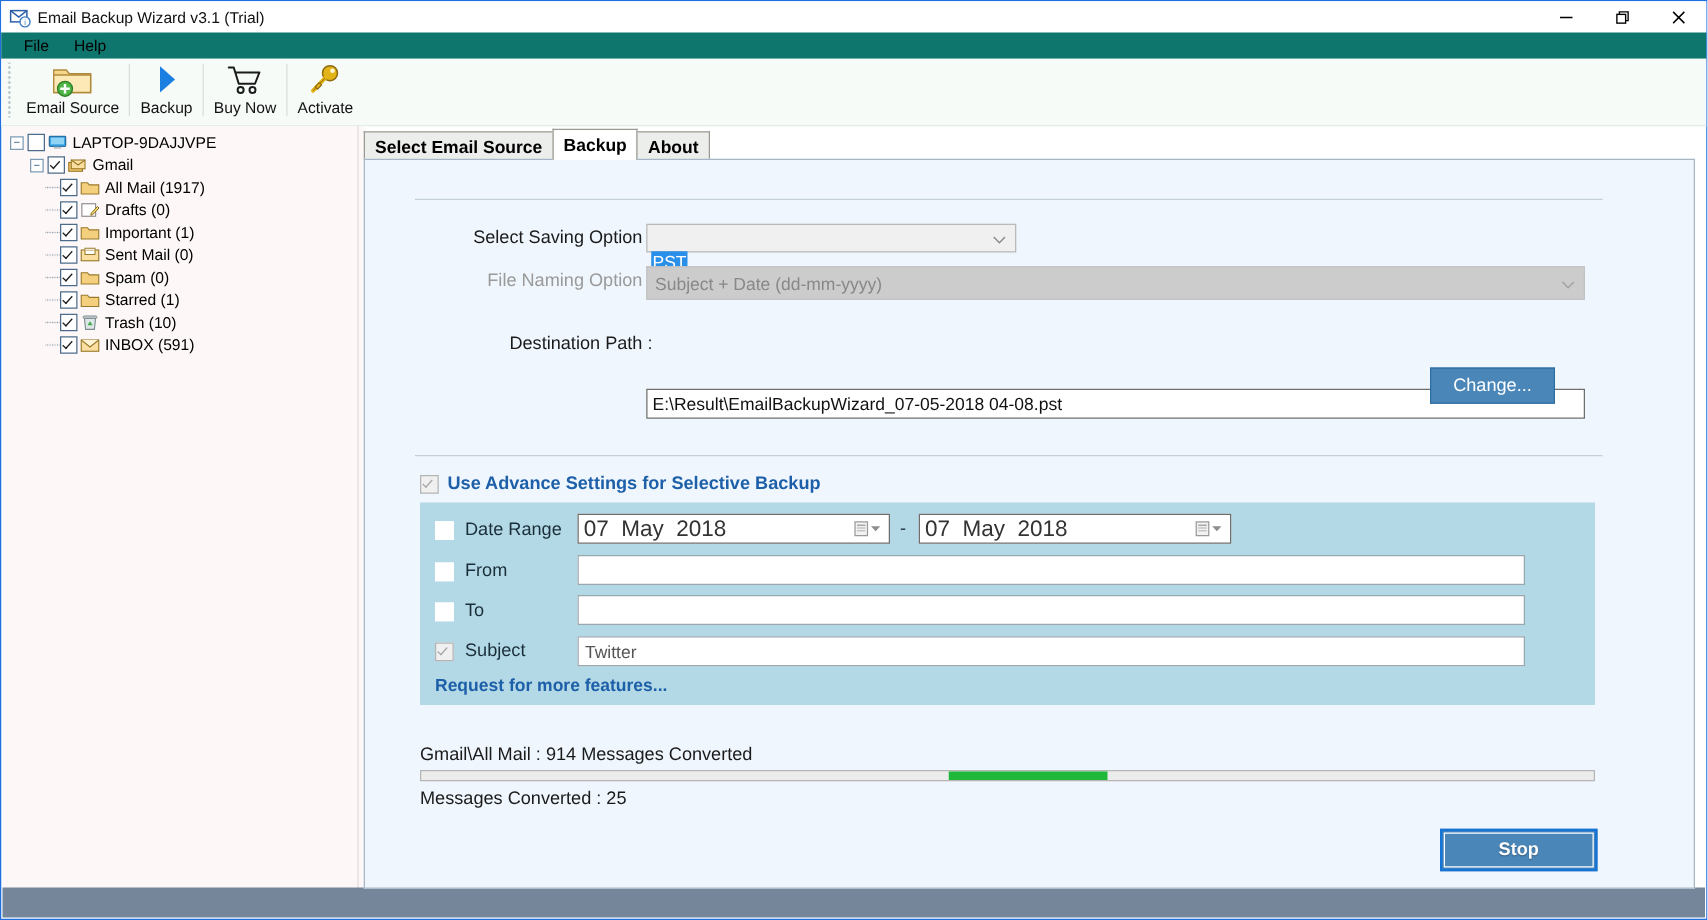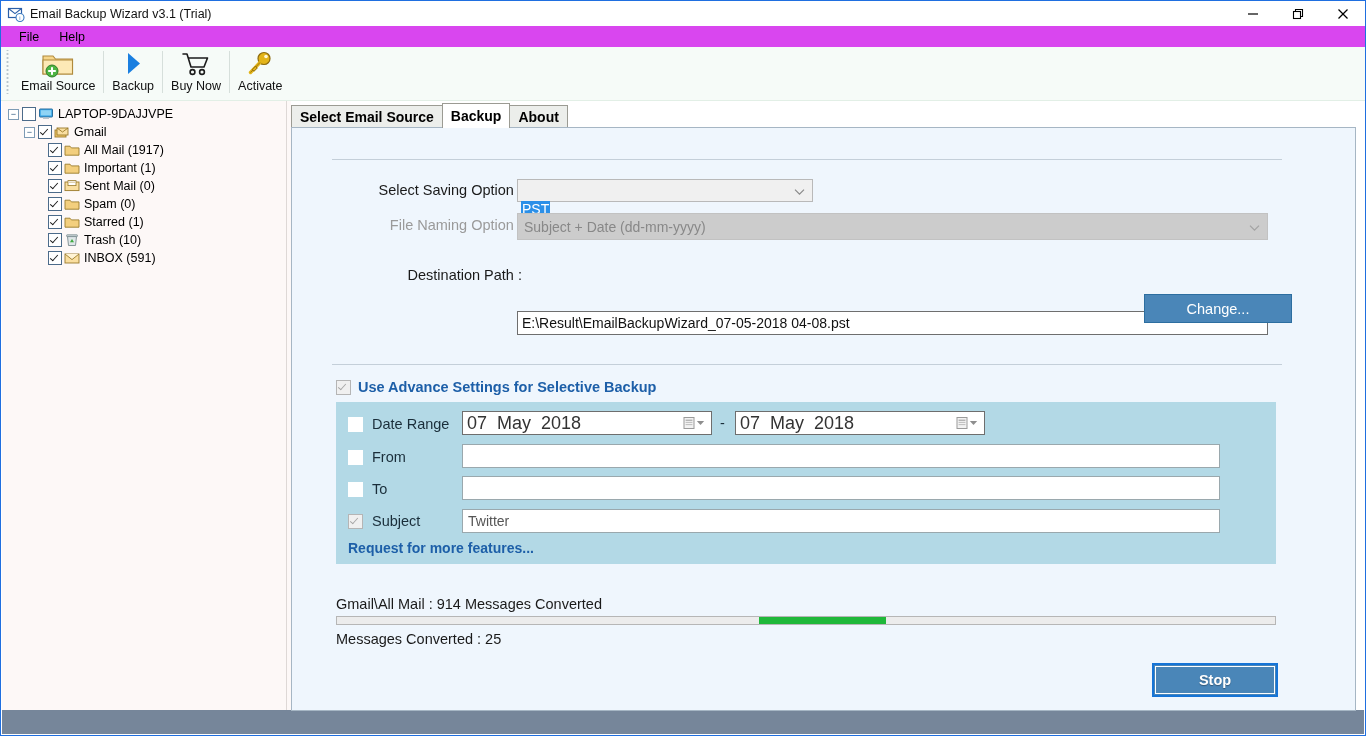--- a/index.html
+++ b/index.html
@@ -21,21 +21,21 @@
   }
   .title-ico{width:18px;height:18px;margin-left:6px;margin-right:5px;position:relative;flex:0 0 auto;}
   .title-text{font-size:12.5px;color:#111;white-space:nowrap;}
   .wincontrols{position:absolute;right:0;top:0;height:25px;display:flex;}
   .wc{width:45px;height:25px;display:flex;align-items:center;justify-content:center;}
   .wc svg{display:block;}
 
   
   .menubar{
     position:absolute;left:0;top:25px;width:1364px;height:21px;
-    background:#d946ef;display:flex;align-items:center;padding-left:8px;box-sizing:border-box;
+    background:#0f766e;display:flex;align-items:center;padding-left:8px;box-sizing:border-box;
   }
   .menuitem{font-size:12.5px;color:#000;padding:2px 10px;}
 
   
   .toolbar{
     position:absolute;left:0;top:46px;width:1364px;height:54px;
     background:#f6fbf8;display:flex;align-items:flex-start;box-sizing:border-box;
     border-bottom:1px solid #e2efe6;
   }
   .gripper{width:7px;height:44px;margin:3px 2px 0 3px;
@@ -283,20 +283,29 @@
           <span class="cb checked"></span>
           <span class="ico"><svg width="16" height="14" viewBox="0 0 16 14">
               <path d="M1 3.2 h5 l1.4 1.7 h7.6 v7.3 h-14 z" fill="#f3cf7e" stroke="#9a7a2a" stroke-width="0.9"></path>
             </svg></span>
           <span class="tlabel">All Mail (1917)</span>
         </div>
         <div class="trow" style="padding-left: 34px;">
           <span class="dots"></span>
           <span class="cb checked"></span>
           <span class="ico"><svg width="16" height="14" viewBox="0 0 16 14">
+              <rect x="1.5" y="2" width="11" height="10" fill="#ffffff" stroke="#8a8a8a" stroke-width="0.9"></rect>
+              <path d="M9 9.5 L14 4.2 L15.2 5.4 L10.2 10.7 L8.6 11.1 Z" fill="#f5d76e" stroke="#8a6a1e" stroke-width="0.8"></path>
+            </svg></span>
+          <span class="tlabel">Drafts (0)</span>
+        </div>
+        <div class="trow" style="padding-left: 34px;">
+          <span class="dots"></span>
+          <span class="cb checked"></span>
+          <span class="ico"><svg width="16" height="14" viewBox="0 0 16 14">
               <path d="M1 3.2 h5 l1.4 1.7 h7.6 v7.3 h-14 z" fill="#f3cf7e" stroke="#9a7a2a" stroke-width="0.9"></path>
             </svg></span>
           <span class="tlabel">Important (1)</span>
         </div>
         <div class="trow" style="padding-left: 34px;">
           <span class="dots"></span>
           <span class="cb checked"></span>
           <span class="ico"><svg width="16" height="14" viewBox="0 0 16 14">
               <rect x="1" y="3" width="14" height="8.6" fill="#fadfa0" stroke="#9a7a2a" stroke-width="0.9"></rect>
               <rect x="4" y="1.6" width="8" height="5" fill="#ffffff" stroke="#9a7a2a" stroke-width="0.8"></rect>
@@ -371,21 +380,21 @@
             <path d="M1 1.6 L5.5 6.2 L10 1.6" fill="none" stroke="#a2a2a2" stroke-width="1.2"></path>
           </svg>
       </span>
     </div>
 
     <div class="flabel" style="left:20px;top:139px;width:210px;">Destination Path :</div>
     <div class="textbox" style="left:225px;top:135px;width:751px;height:24px;margin-top:48px;">
       <span>E:\Result\EmailBackupWizard_07-05-2018 04-08.pst</span>
     </div>
 
-    <div class="btn-blue" style="left:852px;top:166px;width:148px;height:29px;">Change...</div>
+    <div class="btn-blue" style="left:852px;top:166px;width:100px;height:29px;">Change...</div>
 
     <div class="hr" style="left:40px;top:236px;width:950px;"></div>
 
     <div class="adv-check-row" style="left:44px;top:251px;">
       <span class="cb-dis checked"></span>
       <span class="adv-title">Use Advance Settings for Selective Backup</span>
     </div>
 
     <div class="advbox" style="left:44px;top:274px;width:940px;height:162px;">
 

